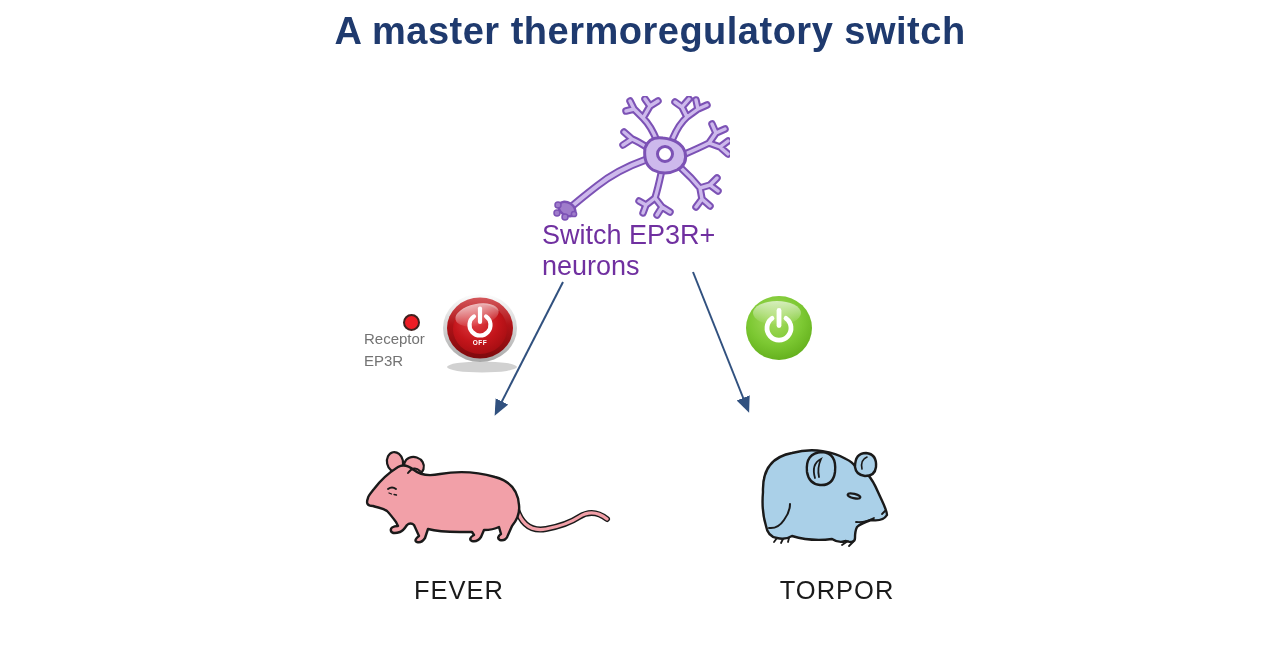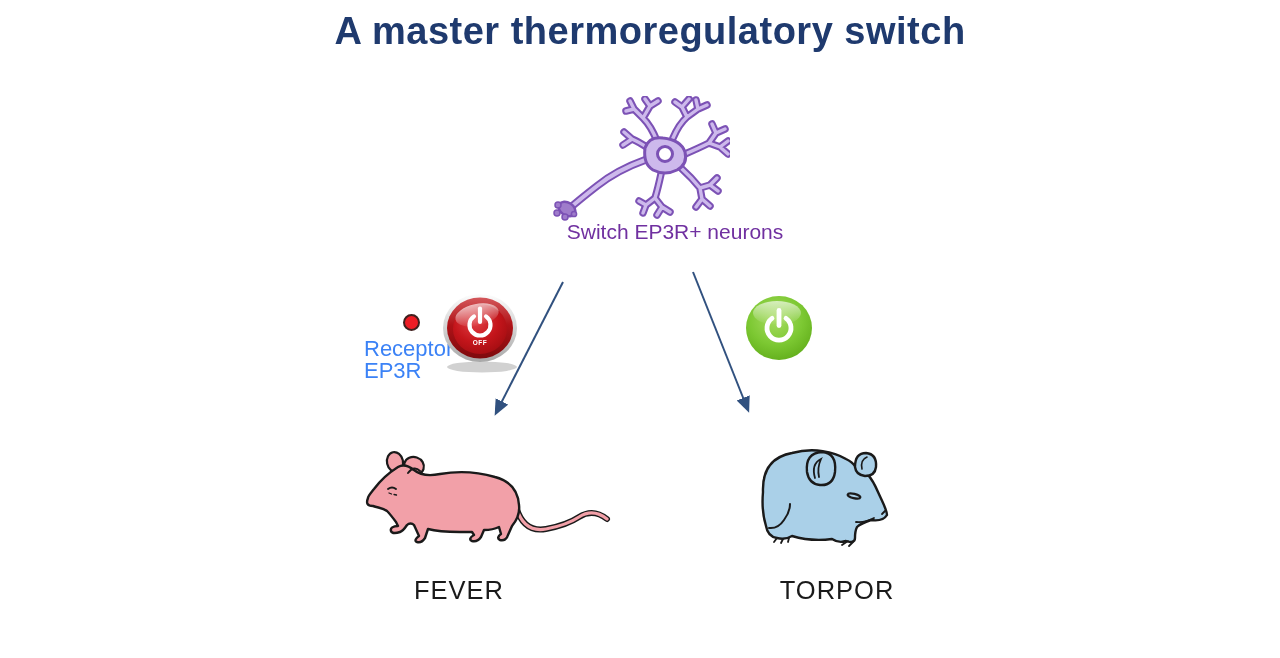--- a/index.html
+++ b/index.html
@@ -6,26 +6,26 @@
   #stage{
     position:relative;width:1084px;height:658px;background:#ffffff;
     font-family:"Liberation Sans", sans-serif;overflow:hidden;
   }
   .abs{position:absolute;}
   #title{
     left:0;top:10px;width:1300px;text-align:center;
     font-size:38px;font-weight:bold;color:#1F3A6E;letter-spacing:0.5px;
   }
   #neuron-label{
-    left:542px;top:220px;width:266px;text-align:center;
-    font-size:21px;color:#7030A0;
+    left:542px;top:220px;width:266px;text-align:left;
+    font-size:27px;color:#7030A0;
   }
   #receptor-label{
-    left:364px;top:338px;width:90px;
-    font-size:22px;line-height:22px;color:#3b82f6;
+    left:364px;top:328px;width:90px;
+    font-size:15px;line-height:22px;color:#737373;
   }
   #receptor-dot{
     left:403px;top:314px;width:17px;height:17px;border-radius:50%;
     background:#ED1C24;border:2.5px solid #40201E;box-sizing:border-box;
   }
   .outcome-label{
     top:576px;text-align:center;font-size:25.5px;color:#1A1A1A;letter-spacing:1px;
   }
   #fever-label{left:399px;width:120px;}
   #torpor-label{left:767px;width:140px;}

